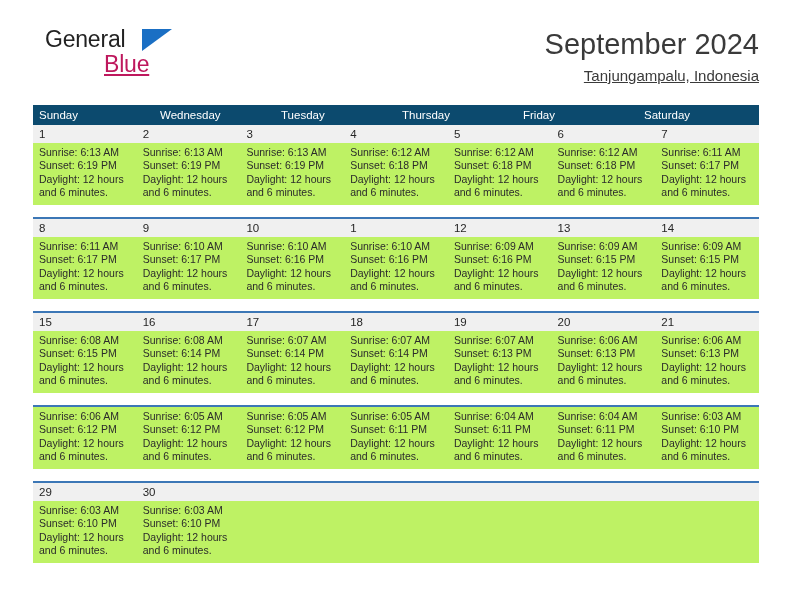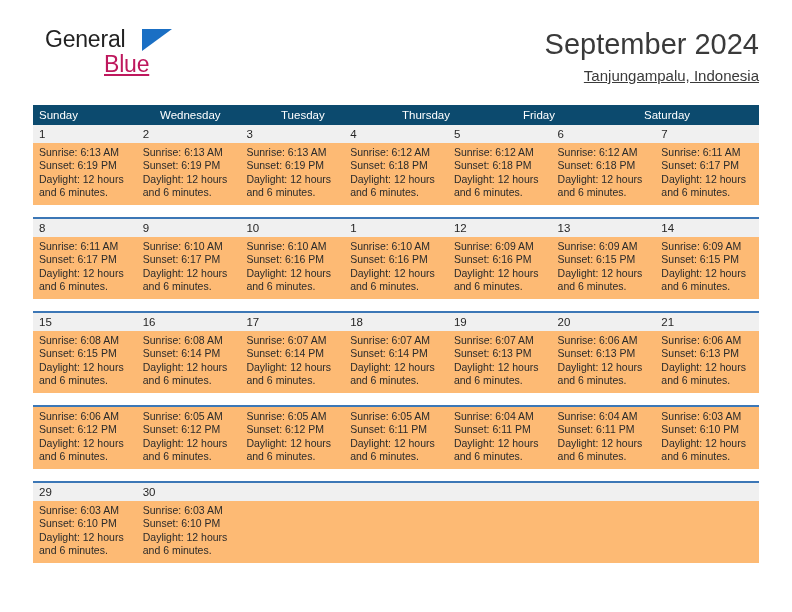--- a/index.html
+++ b/index.html
@@ -124,21 +124,21 @@
   .date-cell {
     flex: 1 1 0;
     font-size: 11.5px;
     line-height: 18px;
     color: #262626;
     padding-left: 6px;
     box-sizing: border-box;
   }
   .body-row {
     display: flex;
-    background: #fdba74;
+    background: #bef264;
     height: 62px;
   }
   .body-cell {
     flex: 1 1 0;
     padding: 3px 6px 0 6px;
     box-sizing: border-box;
     font-size: 10.5px;
     line-height: 13.4px;
     color: #2b2b2b;
   }

